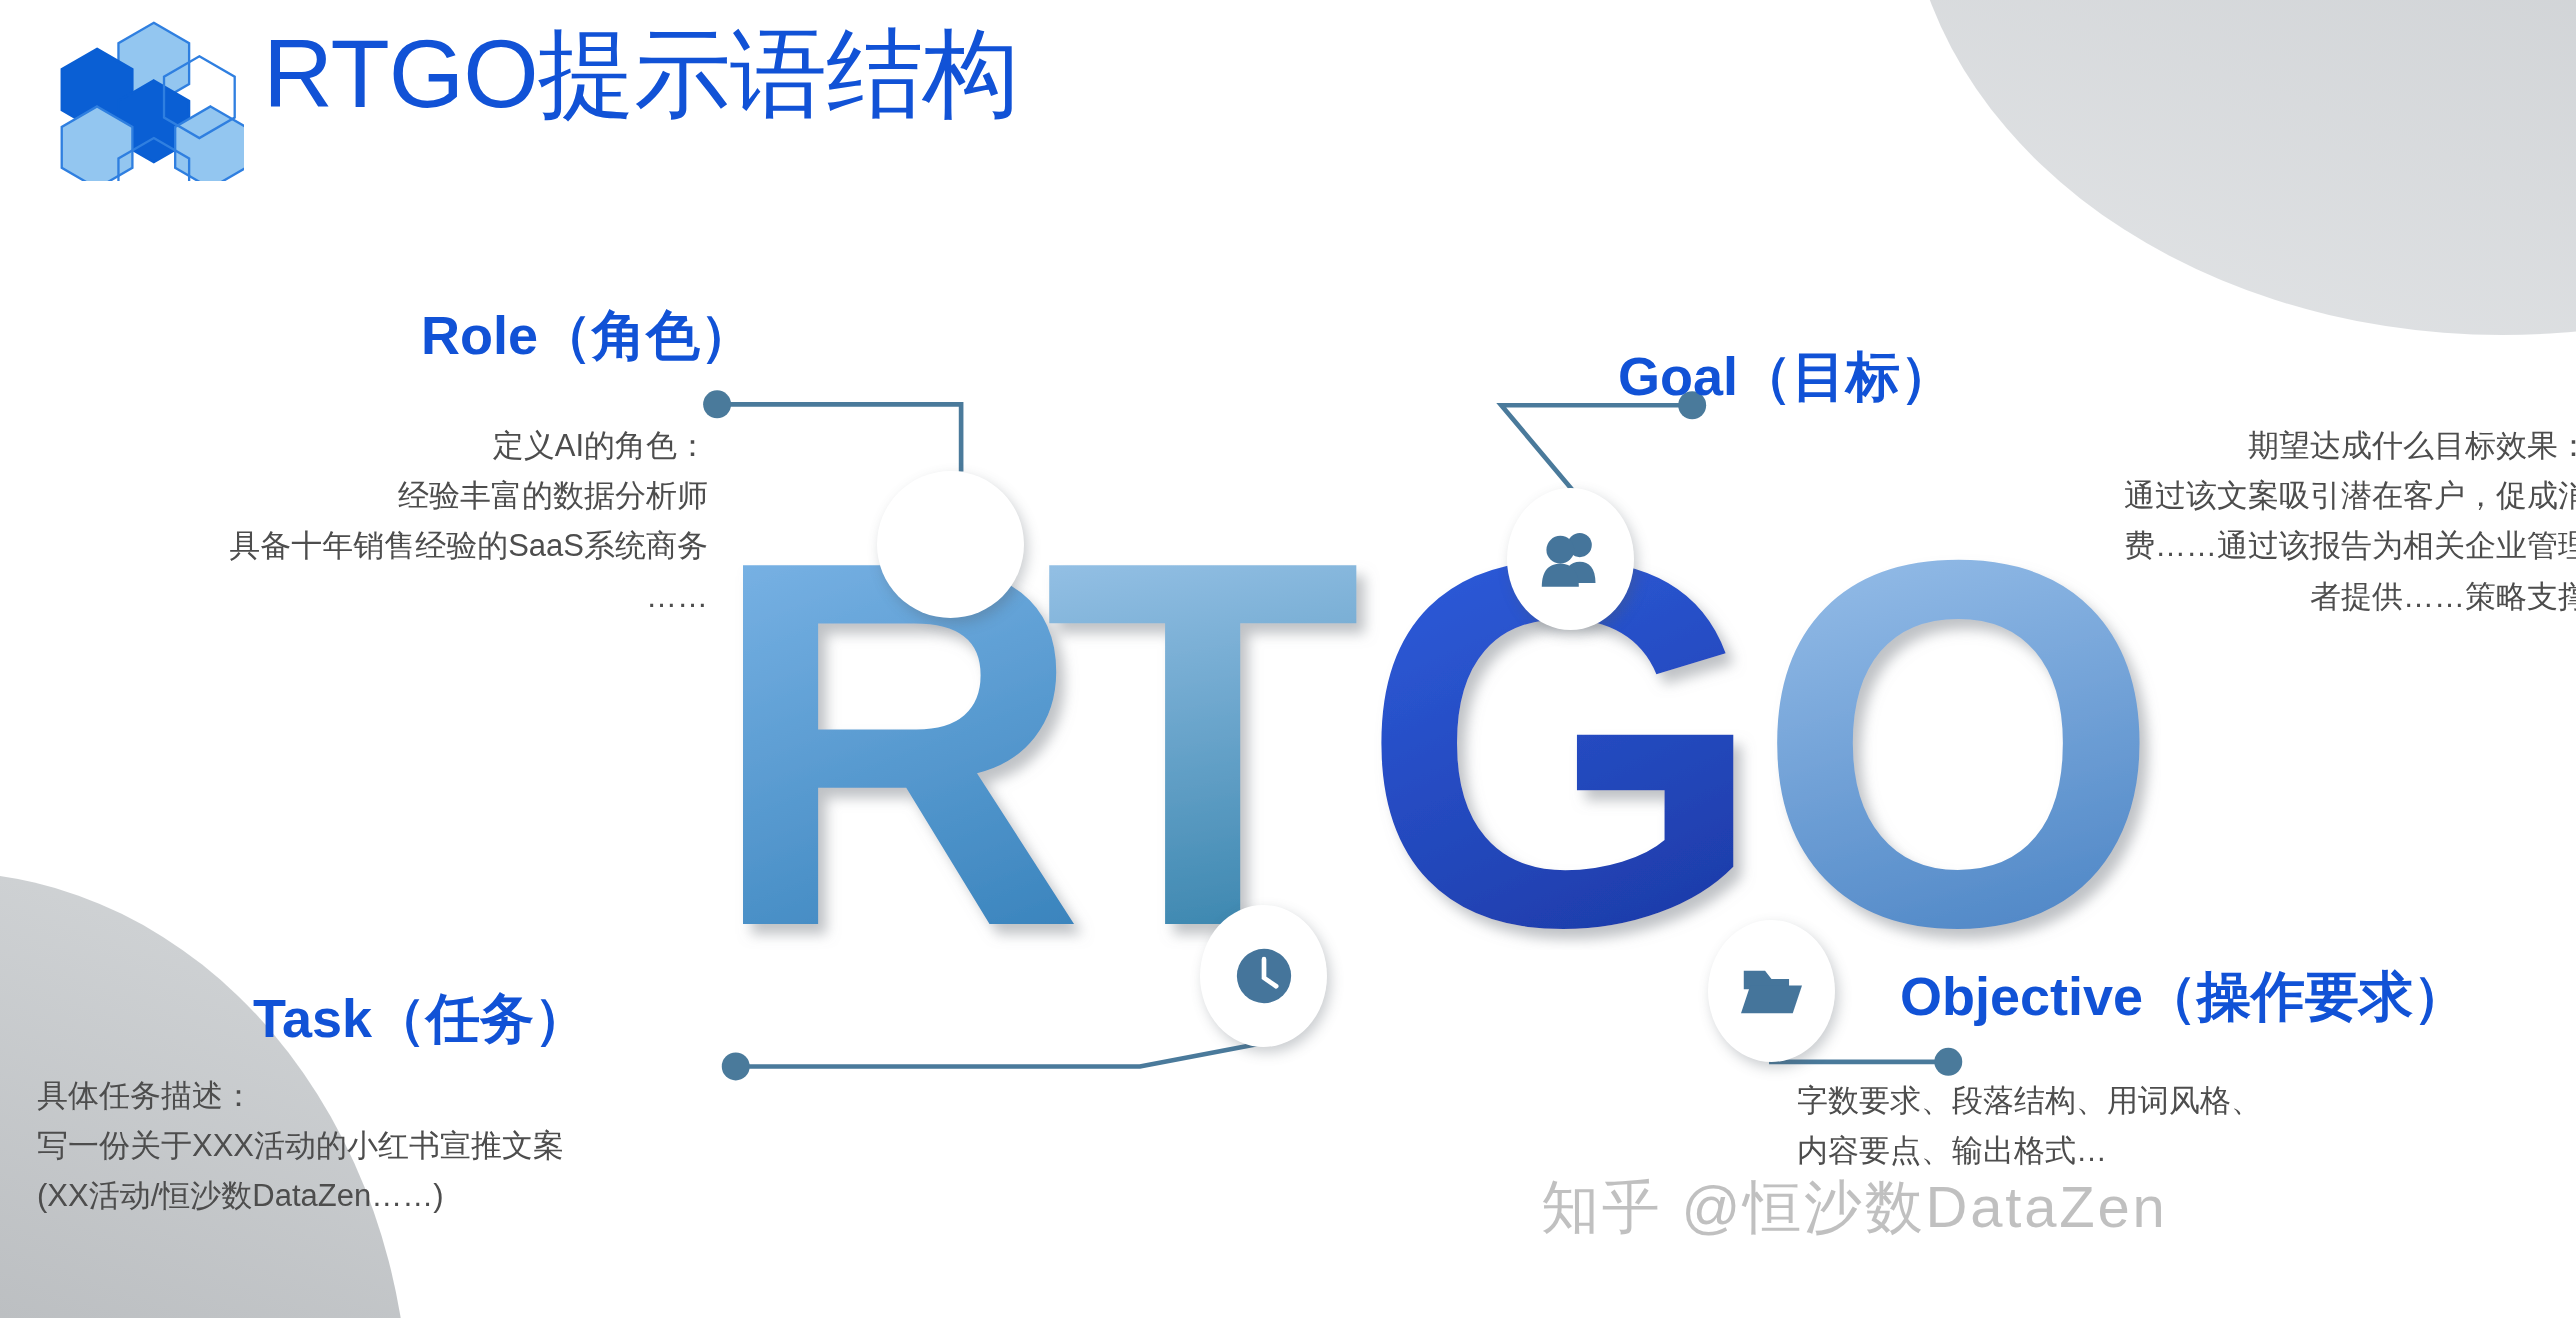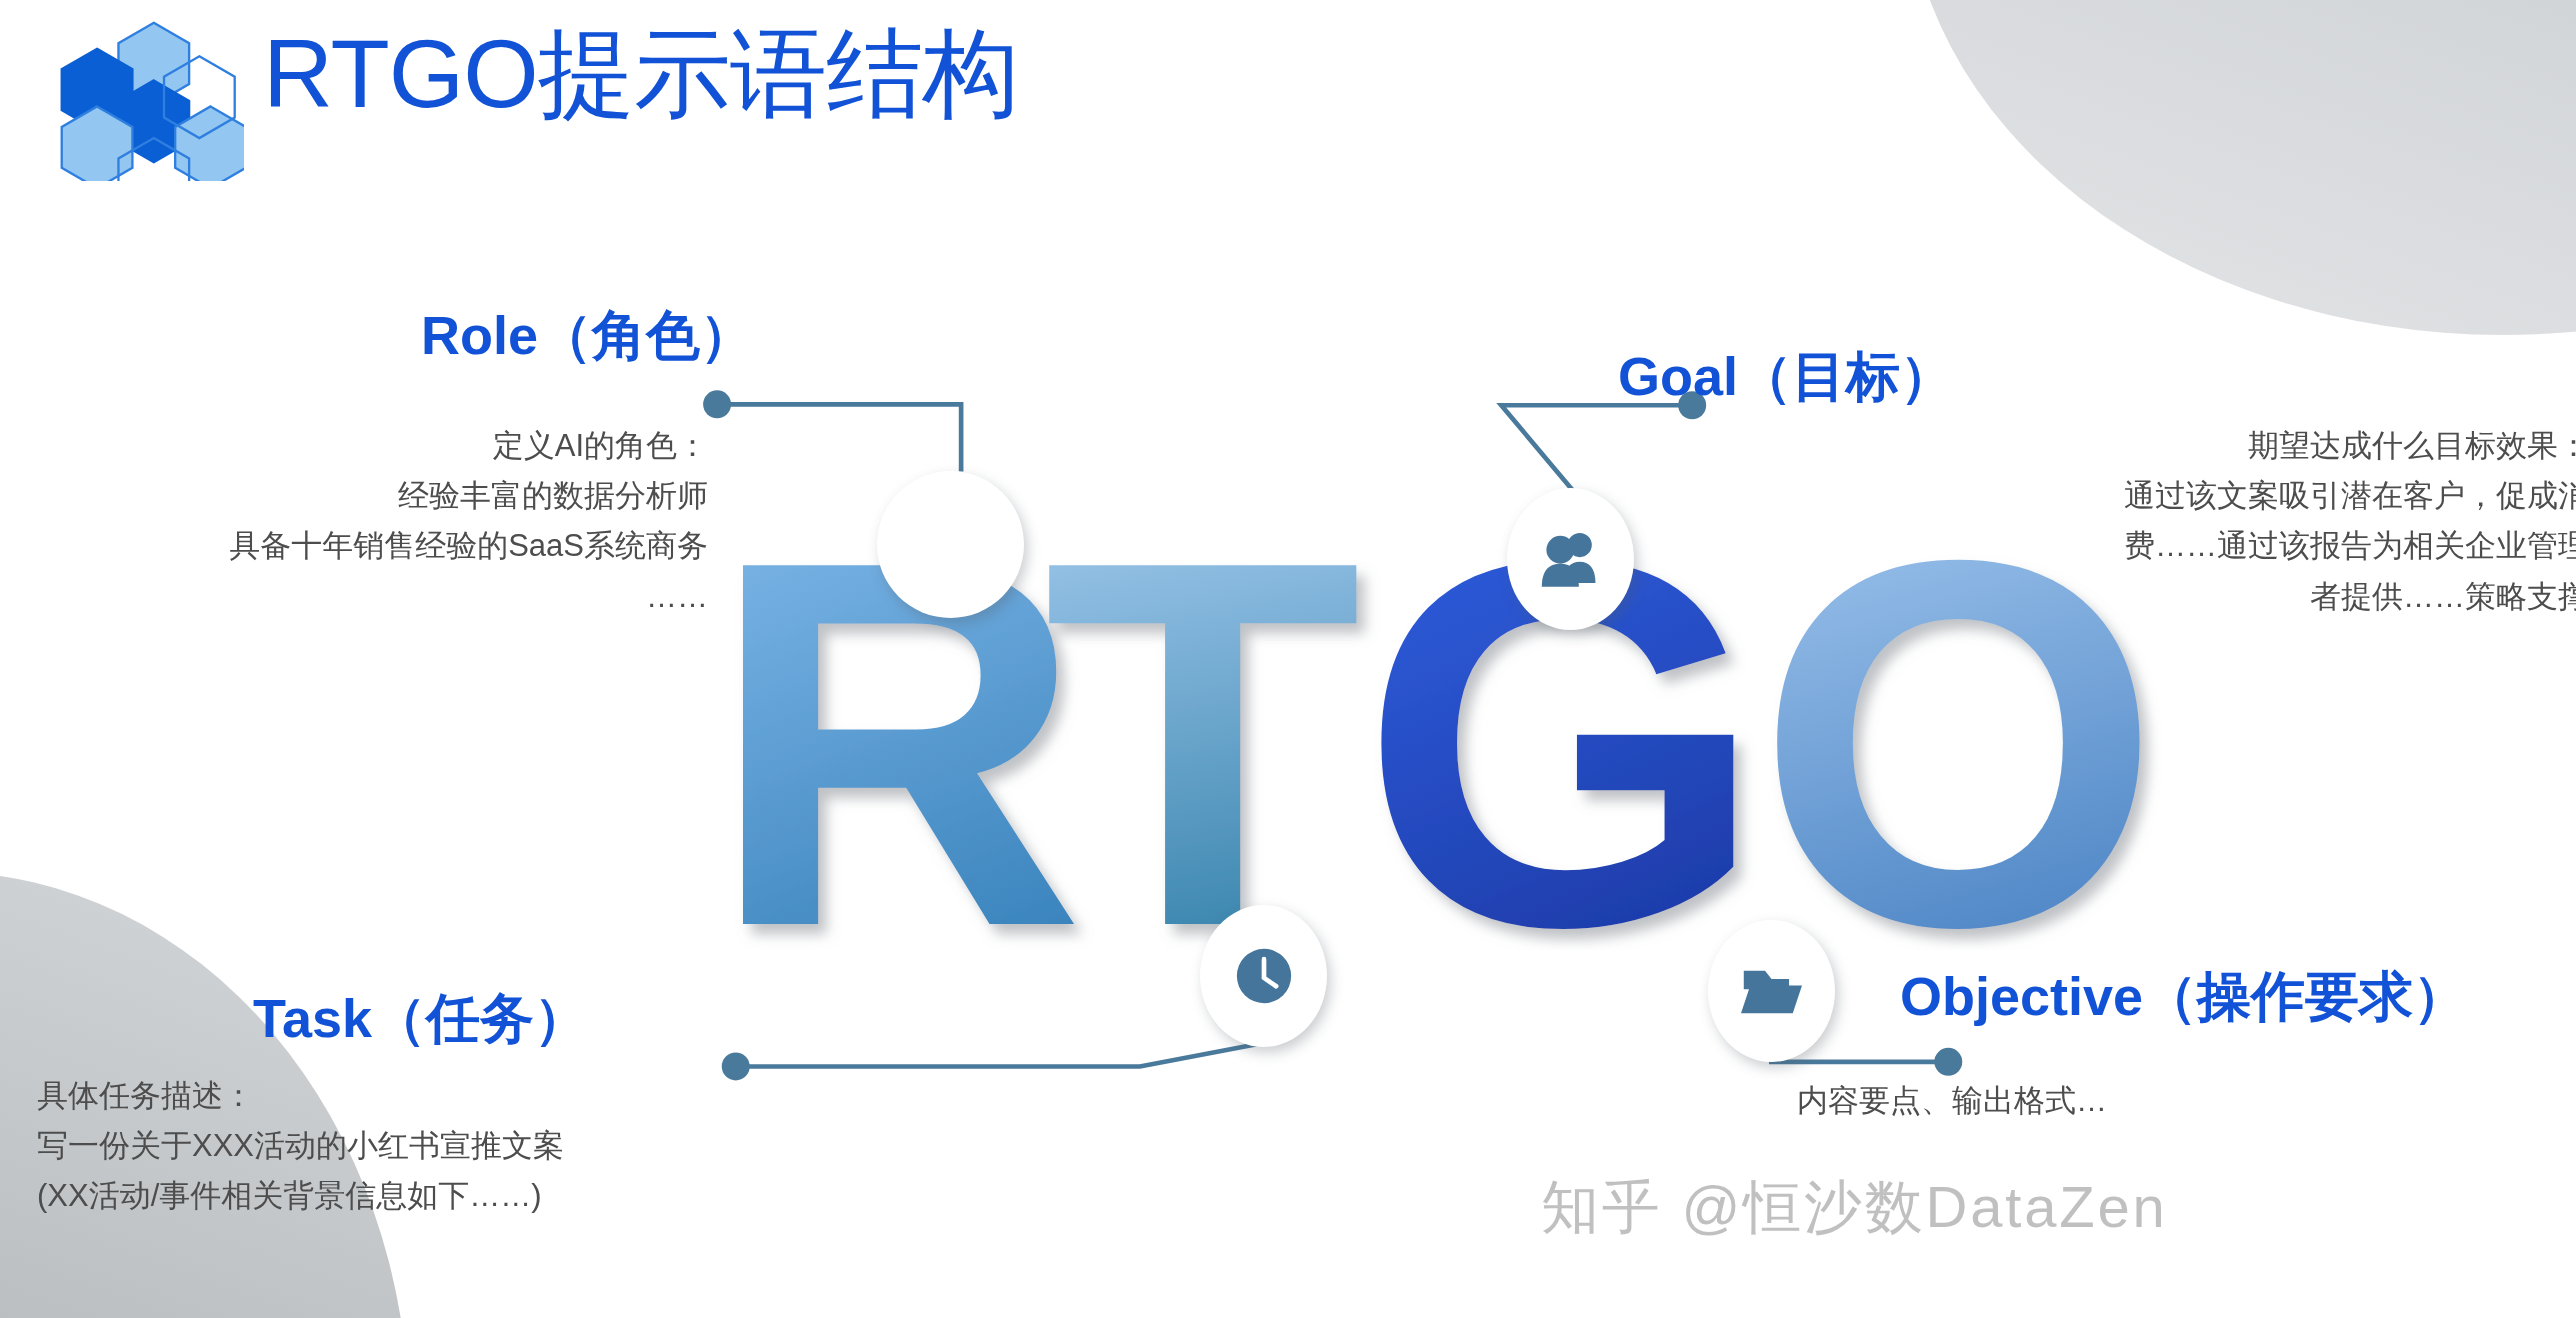--- a/index.html
+++ b/index.html
@@ -226,31 +226,32 @@
       <path d="M27 56 C27 40 34 33 44 33 C54 33 61 40 61 56 Z" fill="#45759b"></path>
       <circle cx="23" cy="20" r="15" fill="#45759b"></circle>
       <path d="M3 60 C3 42 11 35 23 35 C35 35 43 42 43 60 Z" fill="#45759b"></path>
     </svg>
   </div>
 
   <div class="quad-heading h-task">Task（任务）</div>
   <div class="quad-text t-task">
     <div>具体任务描述：</div>
     <div>写一份关于XXX活动的小红书宣推文案</div>
-    <div>(XX活动/事件相关背景信息如下……)</div>
+    <div>(XX活动/恒沙数DataZen……)</div>
   </div>
   <div class="bubble b-task">
     <svg width="58" height="58" viewBox="0 0 62 62">
       <circle cx="31" cy="31" r="29" fill="#45759b"></circle>
       <path d="M31 13 L31 33 L44 42" stroke="#ffffff" stroke-width="5" fill="none" stroke-linecap="round"></path>
     </svg>
   </div>
 
   <div class="quad-heading h-objective">Objective（操作要求）</div>
   <div class="quad-text t-objective">
+    <div>字数要求、段落结构、用词风格、</div>
     <div>内容要点、输出格式…</div>
   </div>
   <div class="bubble b-objective">
     <svg width="61" height="52" viewBox="0 0 66 56">
       <path d="M3 6 L26 6 L33 15 L52 15 L52 26 L3 26 Z" fill="#45759b"></path>
       <path d="M10 22 L66 22 L56 52 L0 52 Z" fill="#45759b"></path>
     </svg>
   </div>
 
   <div class="watermark">知乎 @恒沙数DataZen</div>

